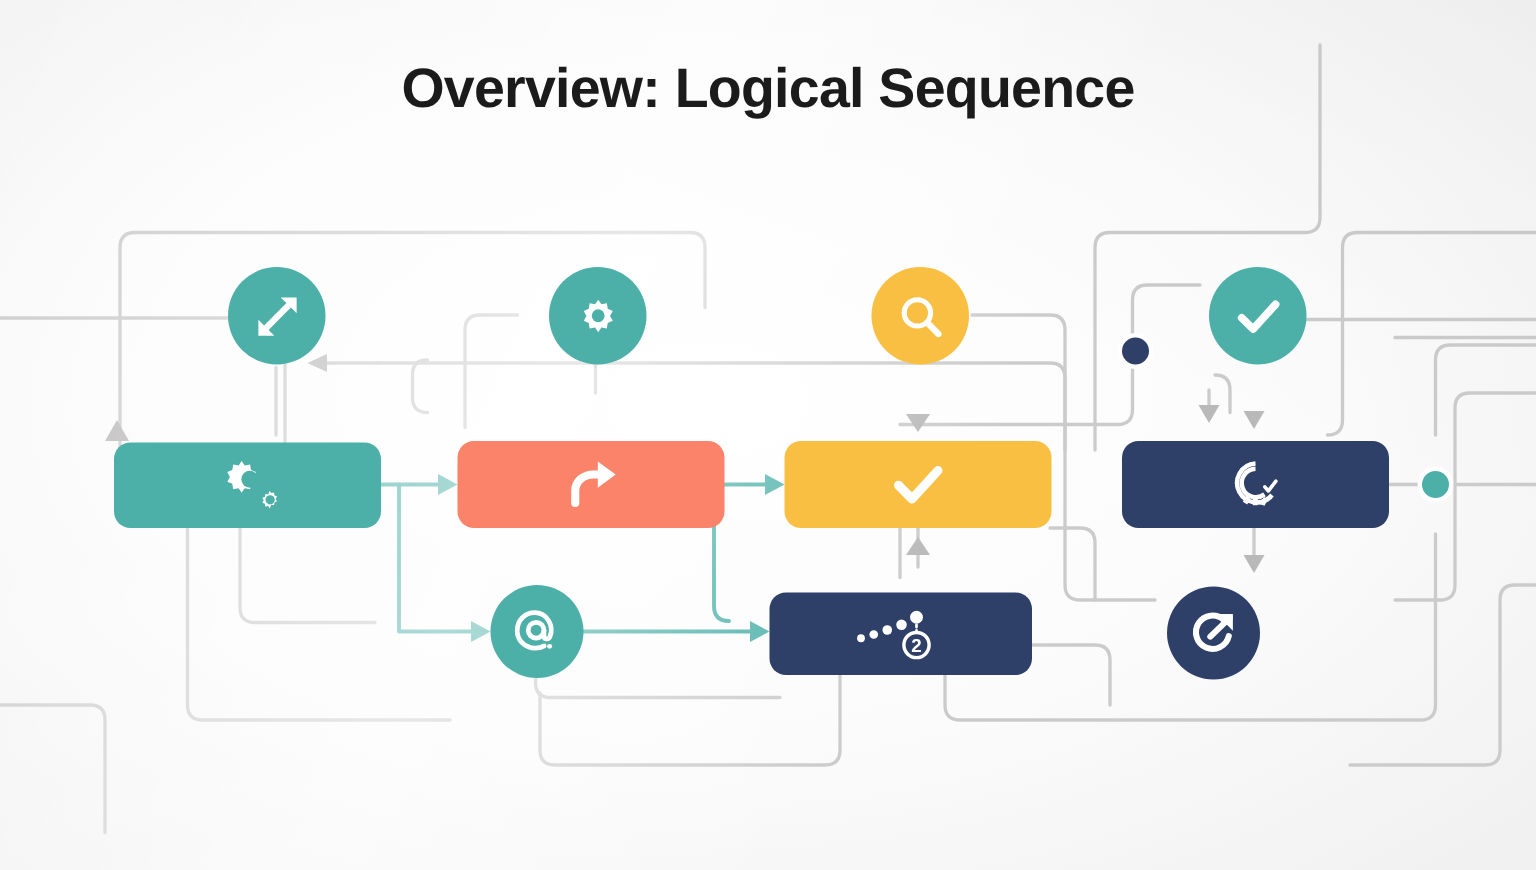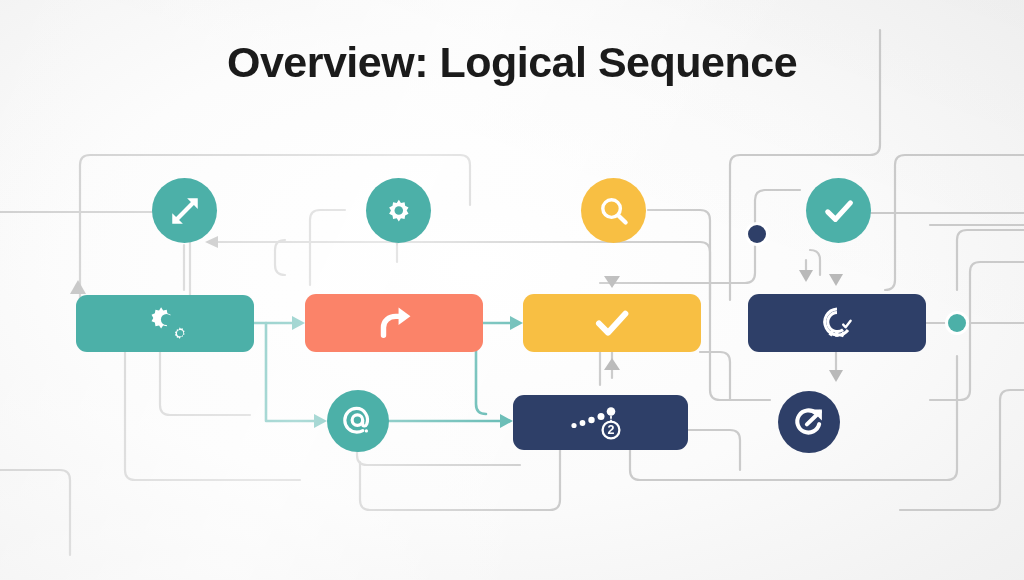--- a/index.html
+++ b/index.html
@@ -33,21 +33,21 @@
     left: 0; top: 0;
     width: 1024px;
     height: 580px;
   }
   .title {
     position: absolute;
     left: 0;
     top: 38px;
     width: 1024px;
     text-align: center;
-    font-size: 43px;
+    font-size: 37px;
     font-weight: bold;
     letter-spacing: -0.5px;
     color: #1b1b1b;
     white-space: nowrap;
   }
   
   .node {
     position: absolute;
     display: flex;
     align-items: center;

